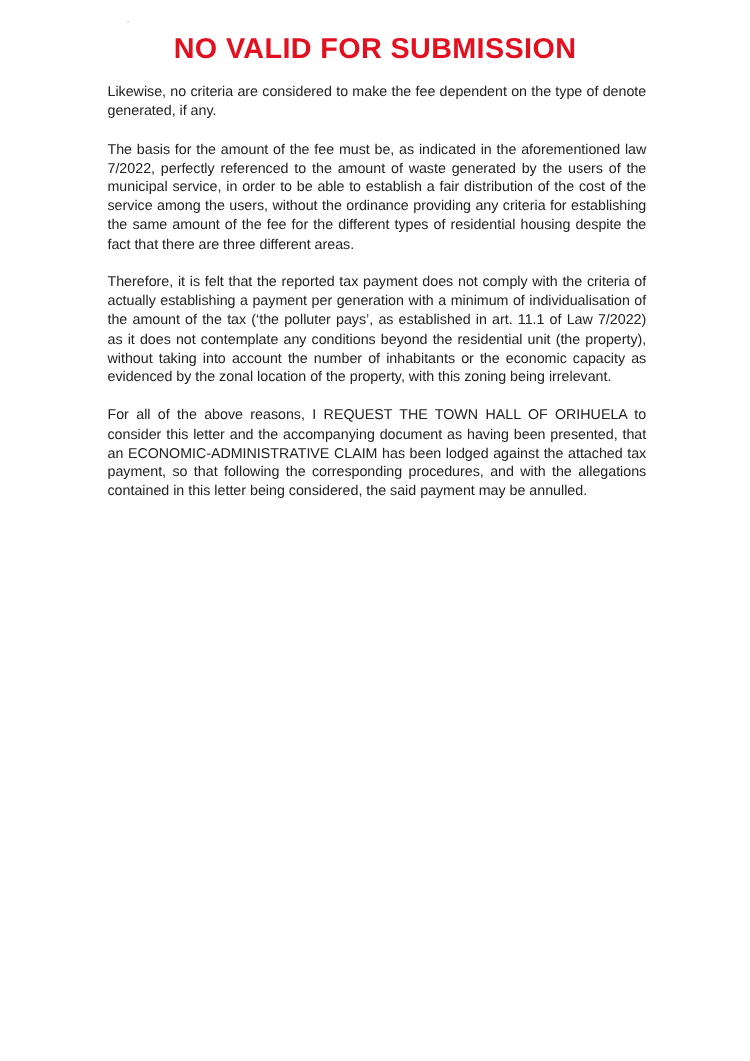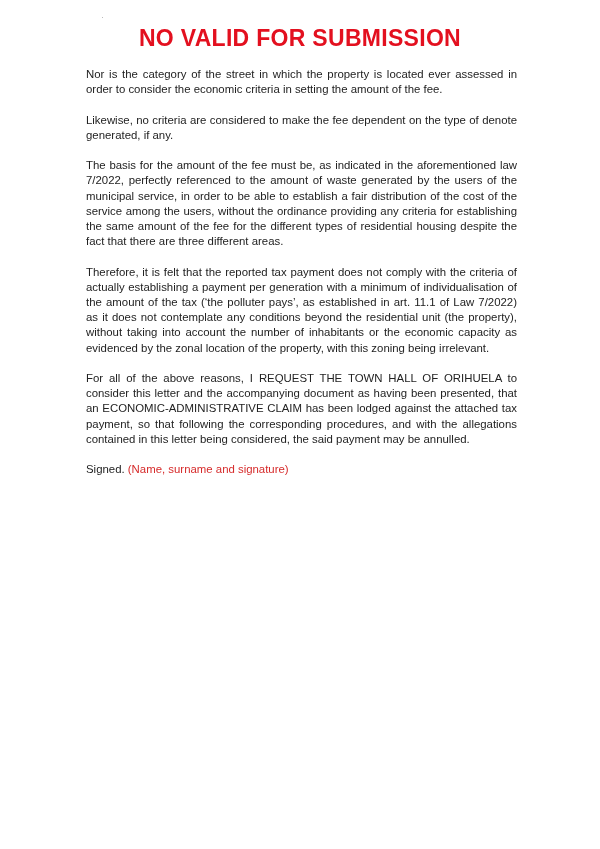--- a/index.html
+++ b/index.html
@@ -57,22 +57,20 @@
   </style>
 </head>
 <body>
 
 <div class="page">
   <div class="speck"></div>
 
   <div class="watermark-title">NO VALID FOR SUBMISSION</div>
 
   <div class="body-text">
-    <p class="para">Nor is the category of the street in which the property is located ever assessed in order to consider the economic criteria in setting the amount of the fee.</p>
     <p class="para">Likewise, no criteria are considered to make the fee dependent on the type of denote generated, if any.</p>
     <p class="para">The basis for the amount of the fee must be, as indicated in the aforementioned law 7/2022, perfectly referenced to the amount of waste generated by the users of the municipal service, in order to be able to establish a fair distribution of the cost of the service among the users, without the ordinance providing any criteria for establishing the same amount of the fee for the different types of residential housing despite the fact that there are three different areas.</p>
     <p class="para">Therefore, it is felt that the reported tax payment does not comply with the criteria of actually establishing a payment per generation with a minimum of individualisation of the amount of the tax (‘the polluter pays’, as established in art. 11.1 of Law 7/2022) as it does not contemplate any conditions beyond the residential unit (the property), without taking into account the number of inhabitants or the economic capacity as evidenced by the zonal location of the property, with this zoning being irrelevant.</p>
     <p class="para">For all of the above reasons, I REQUEST THE TOWN HALL OF ORIHUELA to consider this letter and the accompanying document as having been presented, that an ECONOMIC-ADMINISTRATIVE CLAIM has been lodged against the attached tax payment, so that following the corresponding procedures, and with the allegations contained in this letter being considered, the said payment may be annulled.</p>
 
 
-    <p class="para"><span>Signed. </span><span class="placeholder">(Name, surname and signature)</span></p>
   </div>
 </div>
 
 </body></html>

